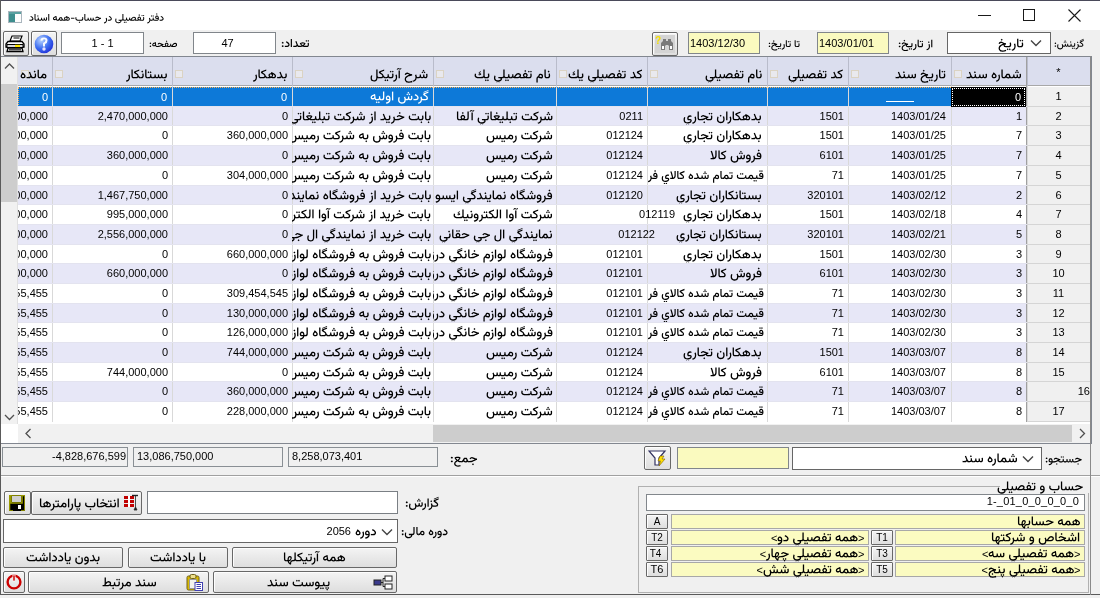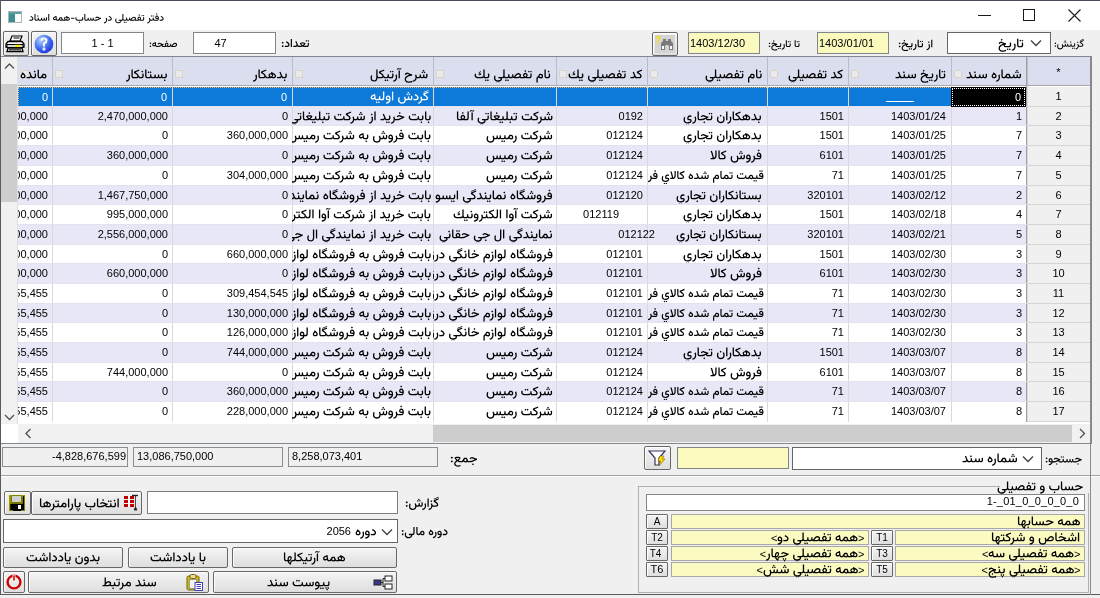--- a/index.html
+++ b/index.html
@@ -154,21 +154,21 @@
 <div class="box" style="left:61px;top:32px;width:83px;height:22px"></div>
 <div class="num" style="left:61px;top:33px;width:83px;text-align:center">1 - 1</div>
 <svg style="position:absolute;left:148.5px;top:35.0px;" width="28.5" height="15.7" viewBox="0 -13 30.9 17" fill="#000">
     <use href="#g23" x="0.0"></use>
     <use href="#g6" x="3.0"></use>
     <use href="#g24" x="8.7"></use>
     <use href="#g18" x="16.2"></use>
     <use href="#g25" x="21.7"></use>
   </svg>
 <div class="box" style="left:193px;top:32px;width:83px;height:22px"></div>
-<div class="num" style="left:179px;top:33px;width:83px;text-align:center">47</div>
+<div class="num" style="left:186px;top:33px;width:83px;text-align:center">47</div>
 <svg style="position:absolute;left:280.5px;top:32.9px;" width="28.5" height="18.4" viewBox="0 -13 26.3 17" fill="#000">
     <use href="#g23" x="0.0"></use>
     <use href="#g0" x="3.0"></use>
     <use href="#g4" x="8.2"></use>
     <use href="#g26" x="10.8"></use>
     <use href="#g27" x="16.7"></use>
     <use href="#g19" x="22.9"></use>
   </svg>
 <div class="btn" style="left:652px;top:32px;width:26px;height:24px"></div>
 <svg class="ab" style="left:655px;top:35px" width="20" height="18">
@@ -263,21 +263,21 @@
 <div class="ab" style="left:1027px;top:323px;width:63px;height:20px;background:#f0f0f0;border-bottom:1px solid #d5d5d5"></div>
 <div class="num" style="left:1027px;top:322px;width:63px;text-align:center">13</div>
 <div class="ab" style="left:18px;top:343px;width:1009px;height:20px;background:#e7e7f7;"></div>
 <div class="ab" style="left:1027px;top:343px;width:63px;height:20px;background:#f0f0f0;border-bottom:1px solid #d5d5d5"></div>
 <div class="num" style="left:1027px;top:342px;width:63px;text-align:center">14</div>
 <div class="ab" style="left:18px;top:363px;width:1009px;height:19px;background:#fff;"></div>
 <div class="ab" style="left:1027px;top:363px;width:63px;height:19px;background:#f0f0f0;border-bottom:1px solid #d5d5d5"></div>
 <div class="num" style="left:1027px;top:362px;width:63px;text-align:center">15</div>
 <div class="ab" style="left:18px;top:382px;width:1009px;height:20px;background:#e7e7f7;"></div>
 <div class="ab" style="left:1027px;top:382px;width:63px;height:20px;background:#f0f0f0;border-bottom:1px solid #d5d5d5"></div>
-<div class="num" style="left:1027px;top:381px;width:63px;text-align:center">16</div>
+<div class="num" style="left:1027px;top:381px;width:63px;">16</div>
 <div class="ab" style="left:18px;top:402px;width:1009px;height:20px;background:#fff;"></div>
 <div class="ab" style="left:1027px;top:402px;width:63px;height:20px;background:#f0f0f0;border-bottom:1px solid #d5d5d5"></div>
 <div class="num" style="left:1027px;top:401px;width:63px;text-align:center">17</div>
 <div class="gline" style="left:52px;top:86px;width:1px;height:336px"></div>
 <div class="gline" style="left:172px;top:86px;width:1px;height:336px"></div>
 <div class="gline" style="left:292px;top:86px;width:1px;height:336px"></div>
 <div class="gline" style="left:433px;top:86px;width:1px;height:336px"></div>
 <div class="gline" style="left:556px;top:86px;width:1px;height:336px"></div>
 <div class="gline" style="left:647px;top:86px;width:1px;height:336px"></div>
 <div class="gline" style="left:767px;top:86px;width:1px;height:336px"></div>
@@ -476,21 +476,21 @@
       <use href="#g54" x="28.2"></use>
       <use href="#g4" x="35.7"></use>
       <use href="#g13" x="37.5"></use>
       <use href="#g1" x="41.2"></use>
       <use href="#g43" x="44.1"></use>
       <use href="#g8" x="49.7"></use>
       <use href="#g26" x="57.4"></use>
       <use href="#g46" x="63.2"></use>
     </svg>
   </div>
-<div class="num" style="left:556px;top:106px;width:87px;">0192</div>
+<div class="num" style="left:556px;top:106px;width:87px;">0211</div>
 <div class="ab" style="left:433px;top:107px;width:123px;height:20px;overflow:hidden">
     <svg style="position:absolute;left:23.0px;top:-1.9px;" width="97.0" height="20.1" viewBox="0 -13 82.1 17" fill="#000">
       <use href="#g1" x="0.0"></use>
       <use href="#g18" x="2.9"></use>
       <use href="#g49" x="8.4"></use>
       <use href="#g44" x="12.3"></use>
       <use href="#g14" x="17.8"></use>
       <use href="#g19" x="24.9"></use>
       <use href="#g1" x="28.3"></use>
       <use href="#g58" x="31.2"></use>
@@ -799,21 +799,21 @@
       <use href="#g54" x="28.2"></use>
       <use href="#g4" x="35.7"></use>
       <use href="#g13" x="37.5"></use>
       <use href="#g1" x="41.2"></use>
       <use href="#g43" x="44.1"></use>
       <use href="#g8" x="49.7"></use>
       <use href="#g26" x="57.4"></use>
       <use href="#g46" x="63.2"></use>
     </svg>
   </div>
-<div class="num" style="left:532px;top:204px;width:87px;">012119</div>
+<div class="num" style="left:588px;top:204px;width:87px;">012119</div>
 <div class="ab" style="left:433px;top:205px;width:123px;height:20px;overflow:hidden">
     <svg style="position:absolute;left:20.4px;top:-1.9px;" width="99.6" height="20.1" viewBox="0 -13 84.3 17" fill="#000">
       <use href="#g41" x="0.0"></use>
       <use href="#g16" x="10.0"></use>
       <use href="#g40" x="14.0"></use>
       <use href="#g50" x="17.1"></use>
       <use href="#g20" x="21.9"></use>
       <use href="#g21" x="26.1"></use>
       <use href="#g43" x="30.1"></use>
       <use href="#g49" x="35.7"></use>

